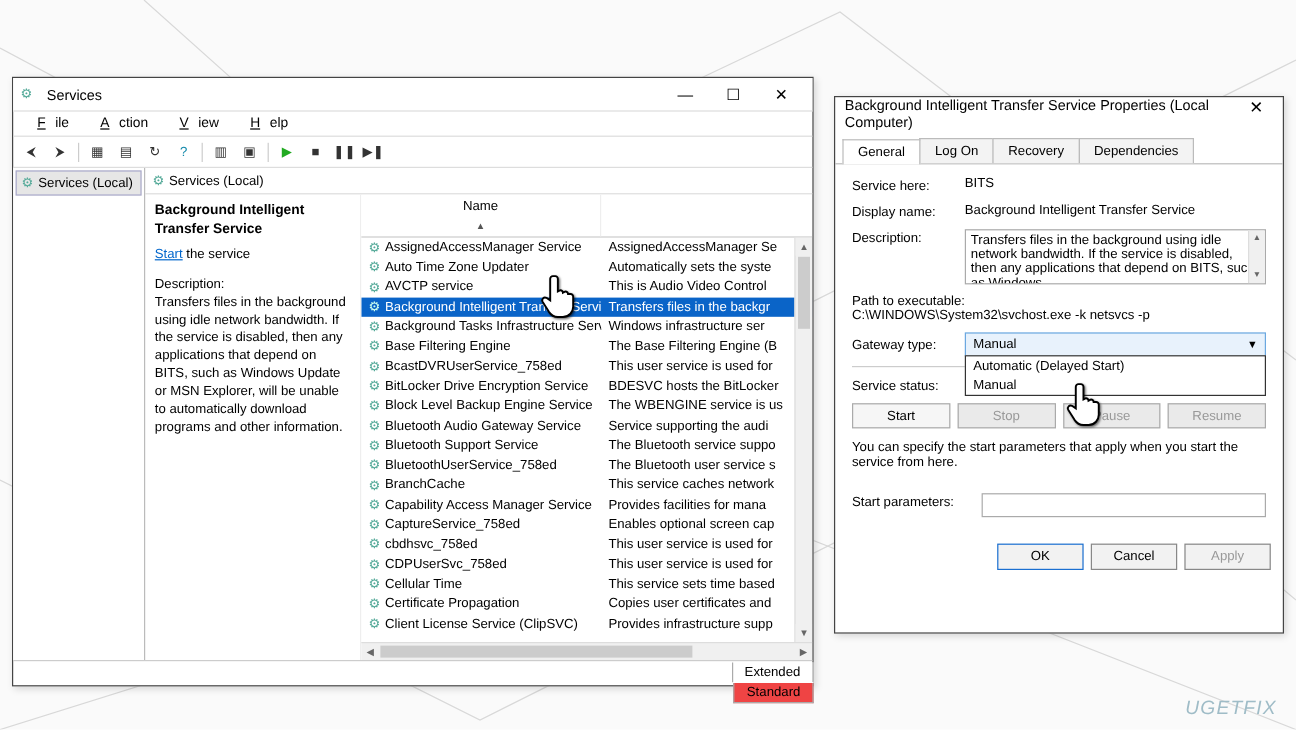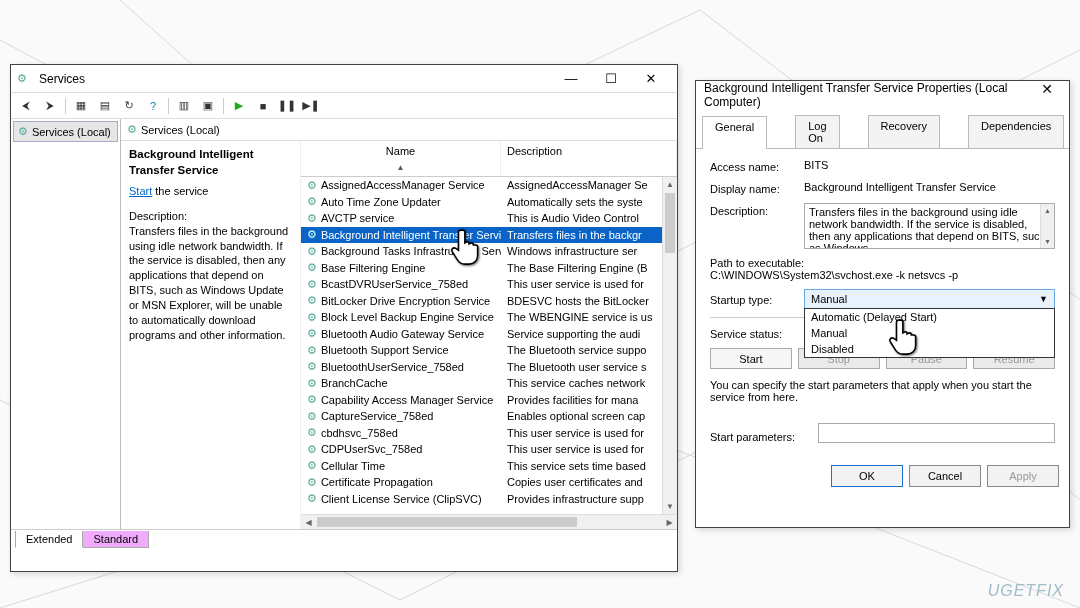--- a/index.html
+++ b/index.html
@@ -51,29 +51,29 @@
 .row.selected{background:#0a64c8;color:#fff;}
 .row.selected .gear{color:#cfe;}
 
 .scrollbar-v{position:absolute;right:0;top:0;bottom:0;width:15px;background:#f0f0f0;border-left:1px solid #ddd;}
 .scrollbar-v .arrow{height:15px;display:flex;align-items:center;justify-content:center;font-size:8px;color:#666;background:#f0f0f0;}
 .scrollbar-v .thumb{position:absolute;left:2px;right:2px;top:16px;height:60px;background:#ccc;}
 .scrollbar-h{height:15px;background:#f0f0f0;border-top:1px solid #ddd;display:flex;align-items:center;position:relative;}
 .scrollbar-h .arrow{width:15px;display:flex;align-items:center;justify-content:center;font-size:8px;color:#666;}
 .scrollbar-h .thumb-h{position:absolute;top:2px;bottom:2px;left:16px;width:260px;background:#ccc;}
 
-.tabs-bottom{height:20px;border-top:1px solid #ccc;display:flex;align-items:flex-start;padding-left:4px;font-size:11px;}
-.btab{border:1px solid #aaa;border-top:none;padding:2px 10px;background:#f0abfc;margin-right:-1px;position:relative;top:1px;}
+.tabs-bottom{height:20px;border-top:1px solid #ccc;display:flex;align-items:flex-end;padding-left:4px;font-size:11px;flex-direction:column;}
+.btab{border:1px solid #aaa;border-top:none;padding:2px 10px;background:#ef4444;margin-right:-1px;position:relative;top:1px;}
 .btab.active{background:#fff;border-bottom:1px solid #fff;z-index:1;}
 
 
 .props-title{display:flex;align-items:flex-start;height:28px;padding:0 8px;font-size:12px;}
 .props-title .t{flex:1;}
 .close-x{width:28px;text-align:center;font-size:14px;}
-.tabstrip{display:flex;padding:6px 6px 0 6px;border-bottom:1px solid #bbb;gap:29px;}
+.tabstrip{display:flex;padding:6px 6px 0 6px;border-bottom:1px solid #bbb;}
 .ptab{padding:4px 12px;border:1px solid #bbb;border-bottom:none;font-size:11px;margin-right:-1px;background:#f3f3f3;}
 .ptab.active{background:#fff;position:relative;top:1px;}
 .pbody{padding:10px 14px 8px 14px;font-size:11px;}
 .field-row{display:flex;align-items:flex-start;margin-bottom:8px;gap:8px;}
 .field-row .lbl{width:86px;padding-top:2px;}
 .field-row .val{flex:1;}
 .desc-box{flex:1;border:1px solid #aaa;height:46px;padding:2px 4px;overflow:hidden;font-size:11px;position:relative;background:#fff;}
 .desc-box .mini-scroll{position:absolute;right:0;top:0;bottom:0;width:14px;background:#f0f0f0;border-left:1px solid #ddd;}
 .desc-box .mini-scroll .a{height:13px;display:flex;align-items:center;justify-content:center;font-size:7px;color:#666;}
 
@@ -118,20 +118,26 @@
 
 <div class="window services-window">
   <div class="titlebar">
     <span class="icon gear">⚙</span>
     <span class="title">Services</span>
     <div class="sys-btns">
       <div class="sys-btn">—</div>
       <div class="sys-btn">☐</div>
       <div class="sys-btn">✕</div>
     </div>
+  </div>
+  <div class="menubar">
+    <span><span class="mletter">F</span>ile</span>
+    <span><span class="mletter">A</span>ction</span>
+    <span><span class="mletter">V</span>iew</span>
+    <span><span class="mletter">H</span>elp</span>
   </div>
   <div class="toolbar">
     <div class="tbtn">⮜</div>
     <div class="tbtn">⮞</div>
     <div class="tsep"></div>
     <div class="tbtn">▦</div>
     <div class="tbtn">▤</div>
     <div class="tbtn">↻</div>
     <div class="tbtn" style="color:#18a">?</div>
     <div class="tsep"></div>
@@ -161,21 +167,20 @@
           <div><a>Start</a><span> the service</span></div>
           <div class="desc-h">Description:</div>
           <div>Transfers files in the background using idle network bandwidth. If the service is disabled, then any applications that depend on BITS, such as Windows Update or MSN Explorer, will be unable to automatically download programs and other information.</div>
         </div>
         <div class="list-panel">
           <div class="list-header">
             <div class="col col-name">
                 <span>Name</span>
                 <span class="sort-arrow">▲</span>
               </div>
-            <div class="col col-desc">Description</div>
           </div>
           <div class="list-body" id="list-body">
             <div class="scrollbar-v">
               <div class="arrow">▲</div>
               <div class="thumb"></div>
               <div class="arrow" style="position:absolute;bottom:0;left:0;right:0">▼</div>
             </div>
           <div class="row">
                 <div class="cell-name">
                   <span class="gear">⚙</span>
@@ -338,21 +343,21 @@
     <span class="close-x">✕</span>
   </div>
   <div class="tabstrip">
     <div class="ptab active">General</div>
     <div class="ptab">Log On</div>
     <div class="ptab">Recovery</div>
     <div class="ptab">Dependencies</div>
   </div>
   <div class="pbody">
     <div class="field-row">
-      <div class="lbl">Access name:</div>
+      <div class="lbl">Service here:</div>
       <div class="val">BITS</div>
     </div>
     <div class="field-row">
       <div class="lbl">Display name:</div>
       <div class="val">Background Intelligent Transfer Service</div>
     </div>
     <div class="field-row">
       <div class="lbl">Description:</div>
       <div class="desc-box">
         <span>Transfers files in the background using idle network bandwidth. If the service is disabled, then any applications that depend on BITS, such as Windows</span>
@@ -360,46 +365,45 @@
           <div class="a">▲</div>
           <div class="a" style="position:absolute;bottom:0;left:0;right:0">▼</div>
         </div>
       </div>
     </div>
     <div style="margin-bottom:8px">
       <div>Path to executable:</div>
       <div>C:\WINDOWS\System32\svchost.exe -k netsvcs -p</div>
     </div>
     <div class="field-row" style="align-items:center">
-      <div class="lbl">Startup type:</div>
+      <div class="lbl">Gateway type:</div>
       <div class="dropdown-wrap">
         <div class="dropdown">
           <span>Manual</span>
           <span class="chev">▼</span>
         </div>
         <div class="dd-list" id="dd-list">
             <div class="dd-item">Automatic (Delayed Start)</div>
             <div class="dd-item">Manual</div>
-            <div class="dd-item">Disabled</div>
           </div>
       </div>
     </div>
     <hr class="sep">
     <div class="field-row">
       <div class="lbl">Service status:</div>
       <div class="val">Stopped</div>
     </div>
     <div class="btn-row">
       <div class="wbtn enabled">Start</div>
       <div class="wbtn disabled">Stop</div>
       <div class="wbtn disabled">Pause</div>
       <div class="wbtn disabled">Resume</div>
     </div>
     <div style="margin-bottom:20px">You can specify the start parameters that apply when you start the service from here.</div>
-    <div class="field-row" style="align-items:flex-end">
+    <div class="field-row" style="align-items:flex-start">
       <div class="lbl" style="width:100px">Start parameters:</div>
       <input class="input-flat" value="" style="">
     </div>
   </div>
   <div class="dlg-btns">
     <div class="dlg-btn primary">OK</div>
     <div class="dlg-btn">Cancel</div>
     <div class="dlg-btn disabled">Apply</div>
   </div>
 </div>

